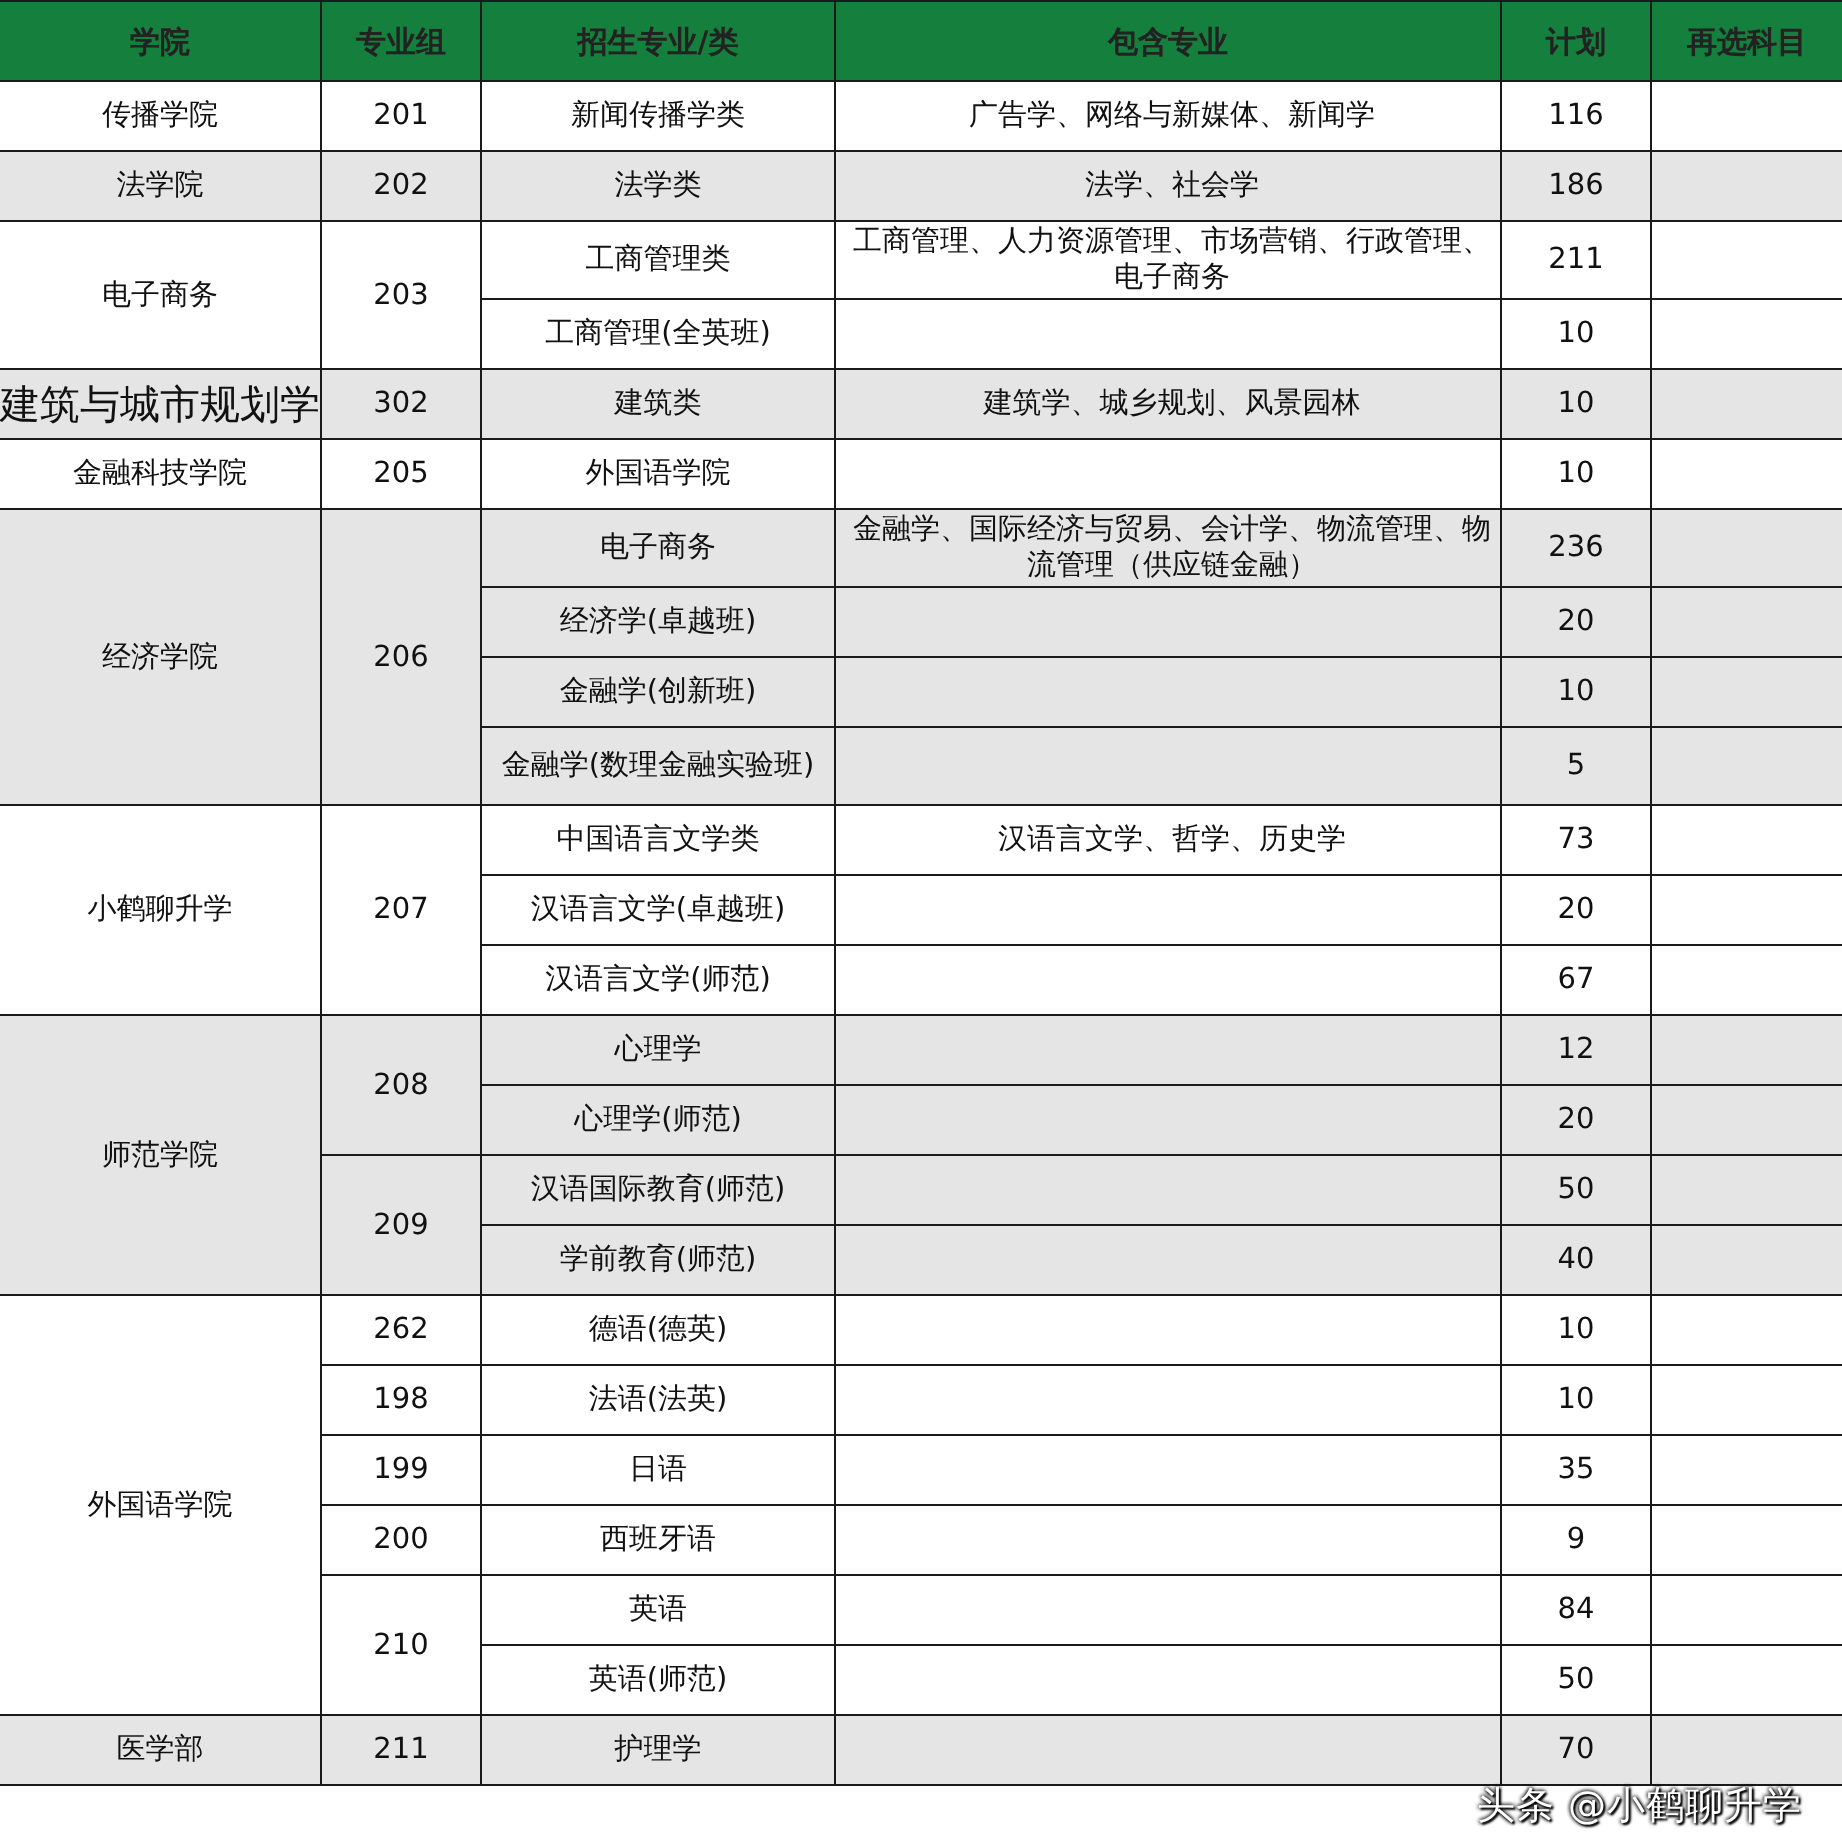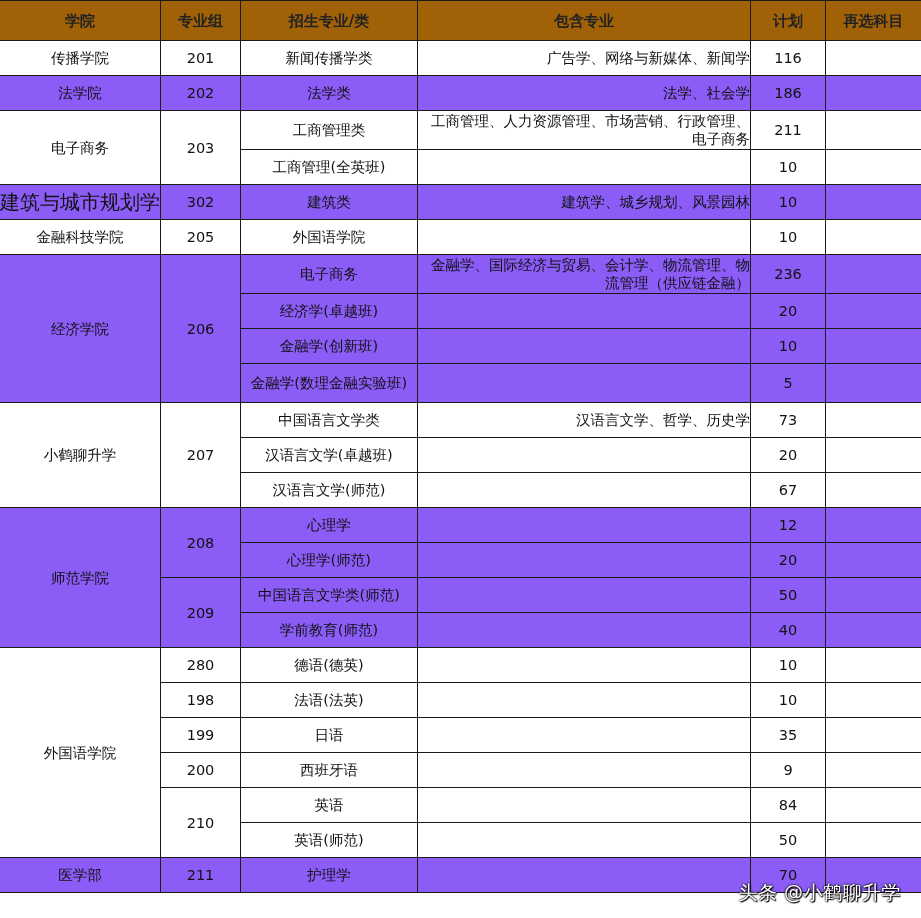--- a/index.html
+++ b/index.html
@@ -1,24 +1,24 @@
 <!DOCTYPE html>
 <html><head>
 <meta charset="utf-8">
 <style>
   html, body { margin:0; padding:0; background:#ffffff; }
   body { width:921px; height:918px; overflow:hidden; position:relative;
          font-family: "DejaVu Sans", "Liberation Sans", sans-serif; color:#111; }
   table { border-collapse: collapse; table-layout: fixed; width:922px; position:absolute; left:-1px; top:0; }
   td, th { border:1.5px solid #1a1a1a; padding:0; font-size:14.5px; text-align:center; vertical-align:middle; overflow:hidden; line-height:18px; }
-  th { background:#a16207; font-weight:bold; font-size:15px; height:39px; color:#222; }
+  th { background:#15803d; font-weight:bold; font-size:15px; height:39px; color:#222; }
   td { height:34px; }
-  td.left { text-align:right; padding-left:4px; }
-  .g td { background:#8b5cf6; }
-  .wm { position:absolute; right:20px; bottom:12px; font-size:19px; color:#fff;
+  td.left { text-align:center; padding-left:4px; }
+  .g td { background:#e5e5e5; }
+  .wm { position:absolute; right:20px; bottom:2px; font-size:19px; color:#fff;
         text-shadow: 0 0 2px #000, 0 0 2px #000, 1px 1px 1px #000; letter-spacing:0.5px; }
 </style>
 </head>
 <body>
 
 <table>
   <colgroup>
     <col style="width:161px">
       <col style="width:80px">
       <col style="width:177px">
@@ -146,35 +146,35 @@
       <td></td>
     </tr>
     <tr class="g">
       <td>心理学(师范)</td>
       <td class="left"></td>
       <td>20</td>
       <td></td>
     </tr>
     <tr class="g">
       <td rowspan="2">209</td>
-      <td>中国语言文学类(师范)</td>
+      <td>汉语国际教育(师范)</td>
       <td class="left"></td>
       <td>50</td>
       <td></td>
     </tr>
     <tr class="g">
       <td>学前教育(师范)</td>
       <td class="left"></td>
       <td>40</td>
       <td></td>
     </tr>
 
     <tr>
       <td rowspan="6">外国语学院</td>
-      <td>280</td>
+      <td>262</td>
       <td>德语(德英)</td>
       <td class="left"></td>
       <td>10</td>
       <td></td>
     </tr>
     <tr>
       <td>198</td>
       <td>法语(法英)</td>
       <td class="left"></td>
       <td>10</td>

